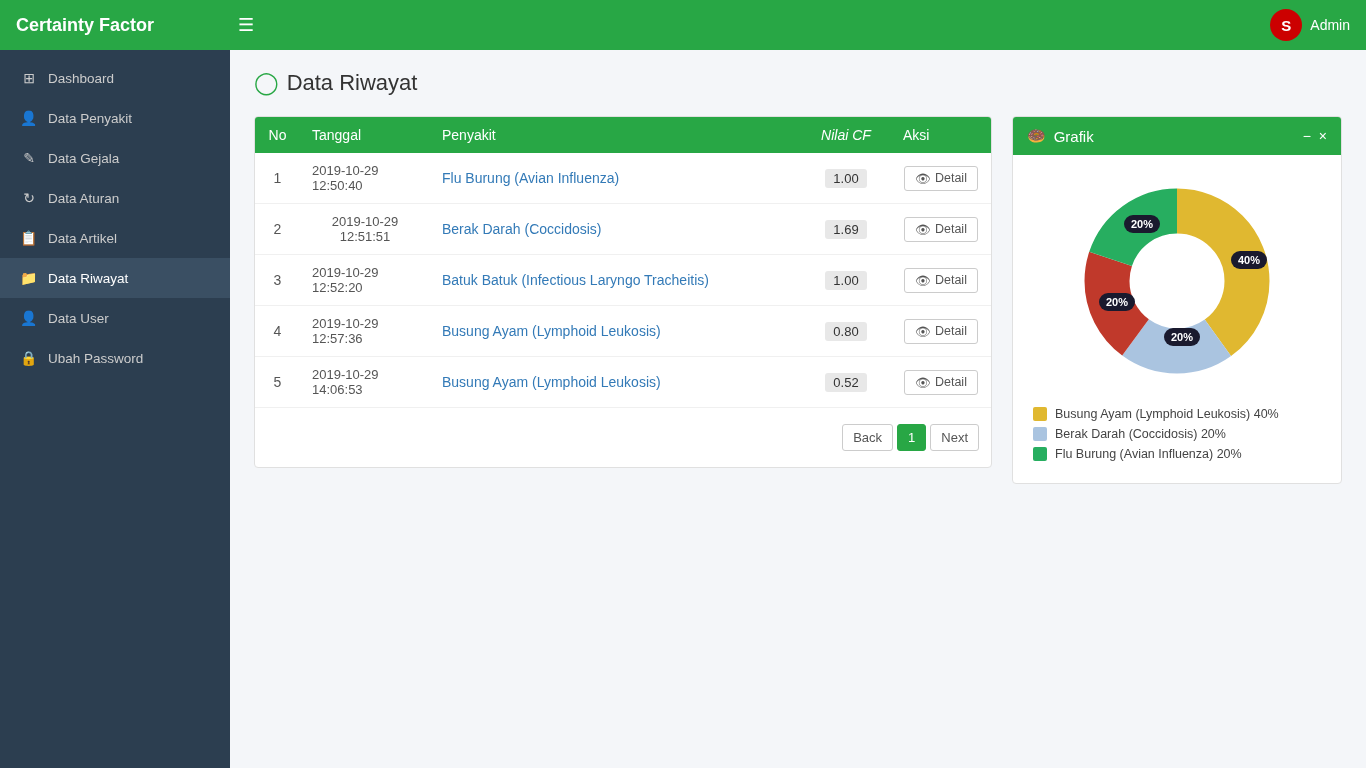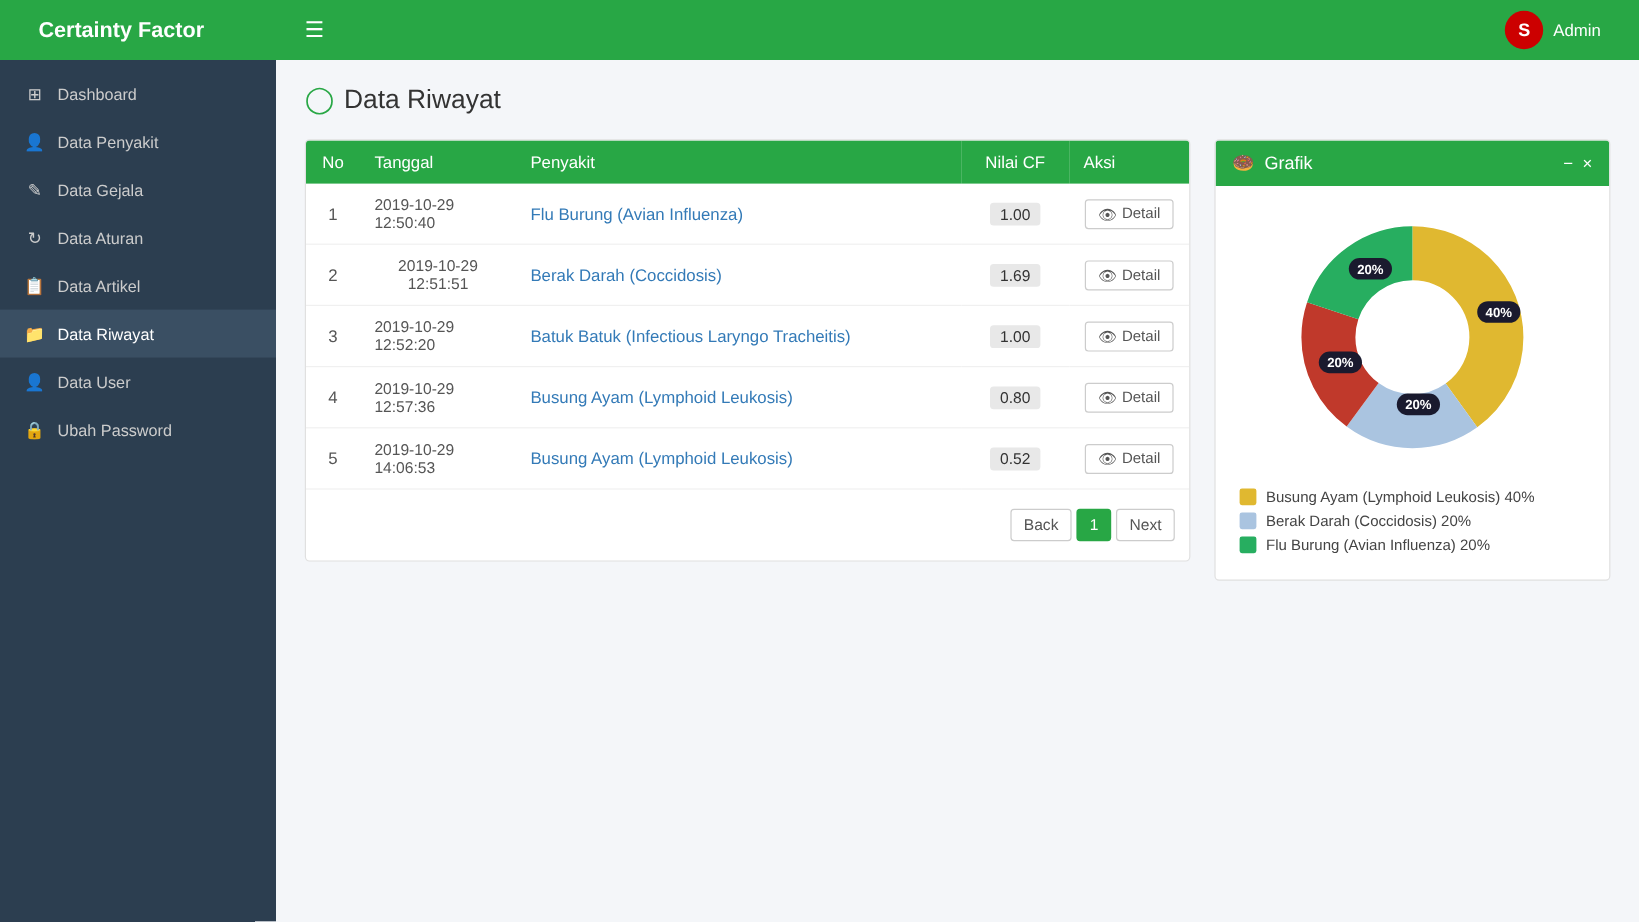--- a/index.html
+++ b/index.html
@@ -5,21 +5,21 @@
     * { margin: 0; padding: 0; box-sizing: border-box; }
     body { font-family: 'Segoe UI', Arial, sans-serif; font-size: 14px; background: #f4f6f9; display: flex; flex-direction: column; height: 768px; overflow: hidden; }
 
     
     .topbar {
       background: #28a745;
       color: white;
       height: 50px;
       display: flex;
       align-items: center;
-      padding: 0 32px;
+      padding: 0 16px;
       flex-shrink: 0;
       z-index: 100;
     }
     .topbar-brand {
       width: 214px;
       font-size: 18px;
       font-weight: bold;
       flex-shrink: 0;
     }
     .topbar-toggle {
@@ -115,21 +115,21 @@
       color: white;
     }
     thead th {
       padding: 10px 12px;
       text-align: left;
       font-weight: 500;
     }
     thead th:nth-child(1) { width: 45px; text-align: center; }
     thead th:nth-child(2) { width: 130px; }
     thead th:nth-child(3) { }
-    thead th:nth-child(4) { width: 90px; text-align: center; }
+    thead th:nth-child(4) { width: 90px; text-align: center; font-style: italic; }
     thead th:nth-child(5) { width: 100px; text-align: left; }
 
     tbody tr { border-bottom: 1px solid #f0f0f0; }
     tbody td { padding: 10px 12px; vertical-align: middle; color: #333; }
     tbody td:nth-child(1) { text-align: center; color: #555; }
     tbody td:nth-child(4) { text-align: center; }
     tbody td:nth-child(5) { text-align: center; }
 
     .cf-badge {
       background: #e8e8e8;

